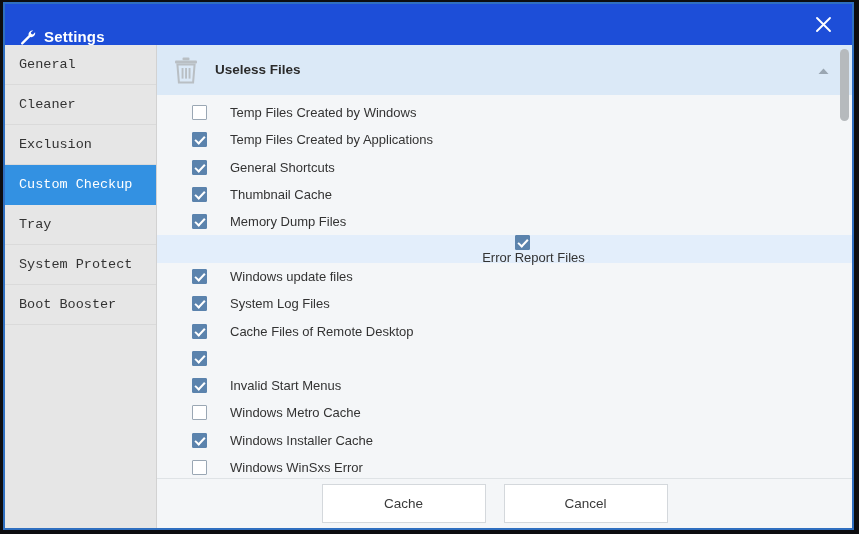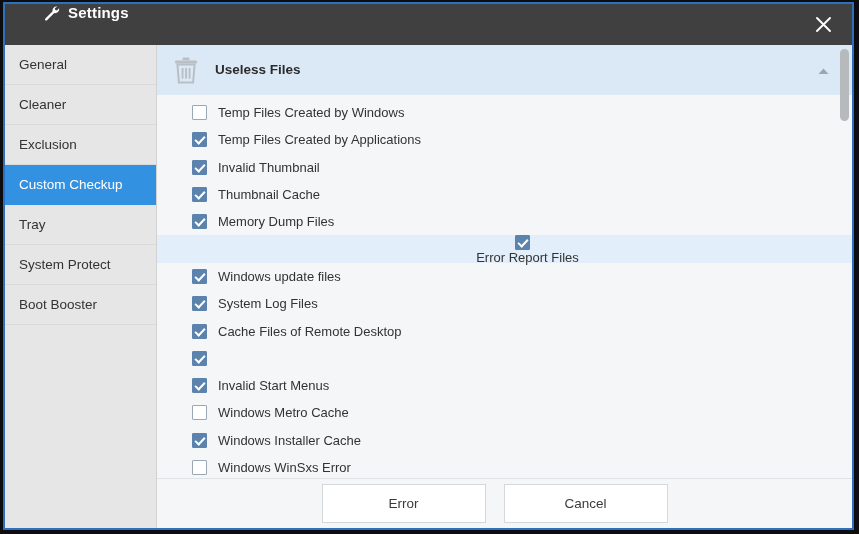--- a/index.html
+++ b/index.html
@@ -26,26 +26,25 @@
     box-sizing: border-box;
     background: #f2f4f6;
     display: flex;
     flex-direction: column;
     overflow: hidden;
   }
 
   
   .titlebar {
     height: 41px;
-    background: #404040;
+    background: #1d4ed8;
     flex: 0 0 41px;
     display: flex;
-    align-items: flex-start;
-    position: relative;
-    padding-left: 24px;
+    align-items: flex-end;
+    position: relative;
   }
   .title-wrench {
     margin-left: 14px;
     width: 17px;
     height: 17px;
     display: block;
   }
   .title-text {
     color: #ffffff;
     font-size: 15px;
@@ -76,20 +75,21 @@
   }
 
   
   .sidebar {
     width: 152px;
     flex: 0 0 152px;
     background: #e6e6e6;
     border-right: 1px solid #d2d2d2;
     padding-top: 0;
     box-sizing: border-box;
+    font-family: Liberation Mono, monospace;
   }
   .side-item {
     height: 40px;
     display: flex;
     align-items: center;
     padding-left: 14px;
     font-size: 13.5px;
     color: #333333;
     border-bottom: 1px solid #dadada;
     box-sizing: border-box;
@@ -185,21 +185,21 @@
     position: absolute;
     left: 4px;
     top: 1px;
     width: 4px;
     height: 8px;
     border: solid #ffffff;
     border-width: 0 2px 2px 0;
     transform: rotate(43deg);
   }
   .row-label {
-    margin-left: 11px;
+    margin-left: 23px;
     font-size: 13px;
     color: #333333;
     white-space: nowrap;
   }
 
   
   .vscroll {
     position: absolute;
     right: 3px;
     top: 4px;
@@ -316,21 +316,21 @@
             <div class="row">
               <div class="cbx"></div>
               <span class="row-label">Temp Files Created by Windows</span>
             </div>
             <div class="row">
               <div class="cbx on"></div>
               <span class="row-label">Temp Files Created by Applications</span>
             </div>
             <div class="row">
               <div class="cbx on"></div>
-              <span class="row-label">Invalid Thumbnail</span>
+              <span class="row-label">General Shortcuts</span>
             </div>
             <div class="row">
               <div class="cbx on"></div>
               <span class="row-label">Thumbnail Cache</span>
             </div>
             <div class="row">
               <div class="cbx on"></div>
               <span class="row-label">Memory Dump Files</span>
             </div>
             <div class="row sel">
@@ -369,19 +369,19 @@
               <span class="row-label">Windows WinSxs Error</span>
             </div>
           </div>
 
         <div class="vscroll">
           <div class="vthumb"></div>
         </div>
       </div>
 
       <div class="footer">
-        <div class="btn">Error</div>
+        <div class="btn">Cache</div>
         <div class="btn">Cancel</div>
       </div>
 
     </div>
   </div>
 </div>
 
 </body></html>

